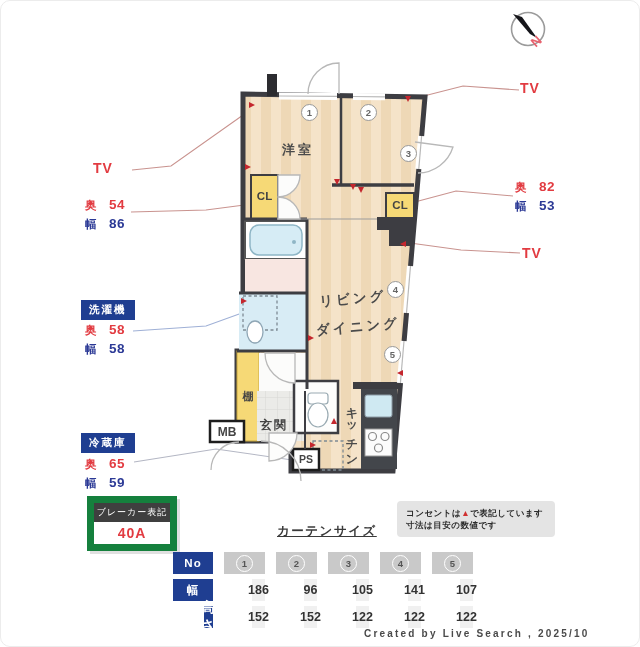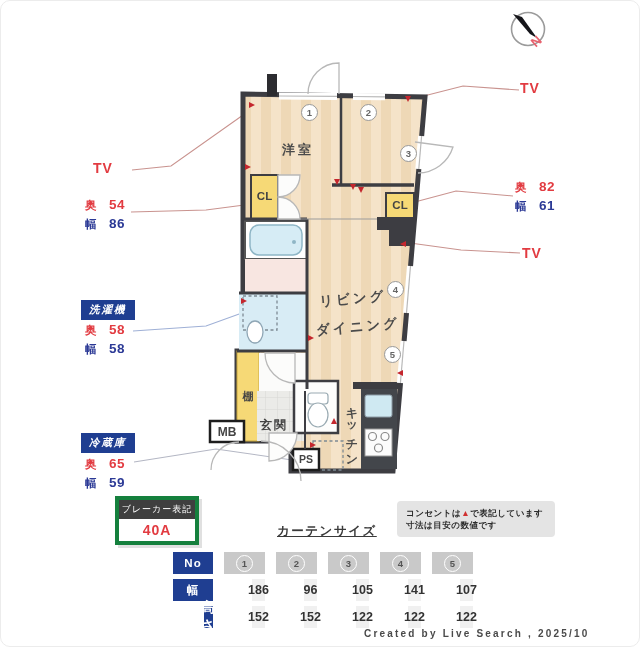--- a/index.html
+++ b/index.html
@@ -8,27 +8,27 @@
   .canvas svg{position:absolute;left:0;top:0;}
   .abs{position:absolute;}
   .red{color:#e23b41;}
   .navy{color:#2c3a96;}
   .tv-label{font-size:14px;font-weight:bold;letter-spacing:1px;color:#e23b41;}
   .dim-block{display:flex;flex-direction:column;gap:3px;}
   .dim-row{display:flex;align-items:baseline;font-weight:bold;}
   .dim-row .lbl{font-size:11.5px;width:14px;}
   .dim-row .val{font-size:13.5px;margin-left:10px;letter-spacing:0.5px;}
   .badge{background:#1f3e91;color:#fff;font-size:10.5px;font-weight:bold;letter-spacing:2px;
-         padding:3px 8px;display:inline-block;font-style:italic;}
+         padding:3px 8px;display:inline-block;}
   .room-label{color:#4b4b4b;font-size:13px;letter-spacing:3px;font-weight:bold;text-align:center;}
   .small-label{color:#444;font-weight:bold;text-align:center;}
   .vertical{writing-mode:vertical-rl;text-orientation:upright;}
   .plan-circle{position:absolute;width:15px;height:15px;border-radius:50%;background:#fff;border:1px solid #999;
                color:#666;font-size:9.5px;display:flex;align-items:center;justify-content:center;font-weight:bold;}
-  .breaker{width:76px;border:4px solid #15803d;background:#fff;box-shadow:3px 3px 0 rgba(0,0,0,0.12);margin-left:28px;}
+  .breaker{width:76px;border:7px solid #15803d;background:#fff;box-shadow:3px 3px 0 rgba(0,0,0,0.12);}
   .breaker .hd{background:#3f3f3f;color:#fff;font-size:9px;letter-spacing:1px;text-align:center;padding:3px 0;}
   .breaker .vl{color:#e23b41;font-size:14px;font-weight:bold;text-align:center;padding:3px 0;letter-spacing:1px;}
   .curtain-title{font-size:12.5px;color:#3a3a3a;letter-spacing:1.5px;font-weight:bold;}
   .note-box{width:158px;background:#e4e4e4;border-radius:4px;padding:6px 9px;box-sizing:border-box;}
   .note-box .ln{font-size:8.5px;color:#2b2b2b;line-height:12px;letter-spacing:0.5px;font-weight:bold;}
   .note-box .mk{color:#d03030;}
   .ctable{display:grid;grid-template-columns:40px repeat(5,41px);grid-auto-rows:22px;column-gap:11px;row-gap:5px;}
   .ctable .th{background:#1f3e91;color:#fff;font-size:11.5px;font-weight:bold;display:flex;align-items:center;justify-content:center;letter-spacing:1px;}
   .ctable .ch{background:#c9c9c9;display:flex;align-items:center;justify-content:center;}
   .ctable .ch .circ{width:15px;height:15px;border:1.5px solid #fff;border-radius:50%;color:#555;font-size:9.5px;
@@ -211,21 +211,21 @@
 
 <div class="abs tv-label" style="left:519px;top:79px;">TV</div>
 
 <div class="abs dim-block" style="left:514px;top:178px;">
   <div class="dim-row red">
     <span class="lbl">奥</span>
     <span class="val">82</span>
   </div>
   <div class="dim-row navy">
     <span class="lbl">幅</span>
-    <span class="val">61</span>
+    <span class="val">53</span>
   </div>
 </div>
 
 <div class="abs tv-label" style="left:521px;top:244px;">TV</div>
 
 <div class="abs breaker" style="left:86px;top:495px;">
   <div class="hd">ブレーカー表記</div>
   <div class="vl">40A</div>
 </div>
 

